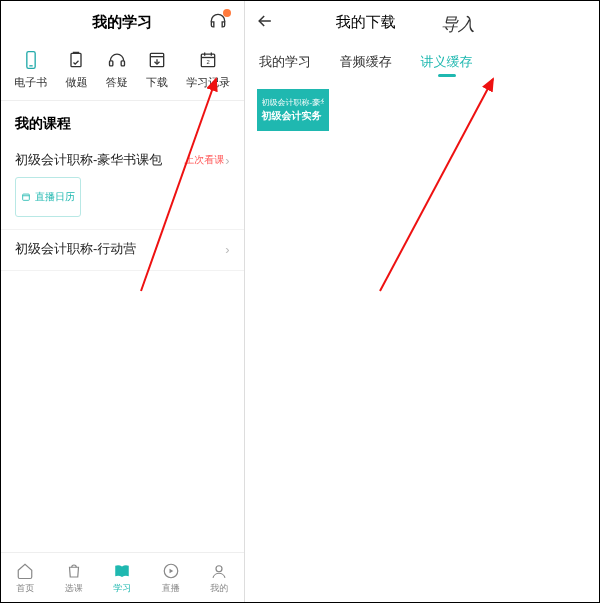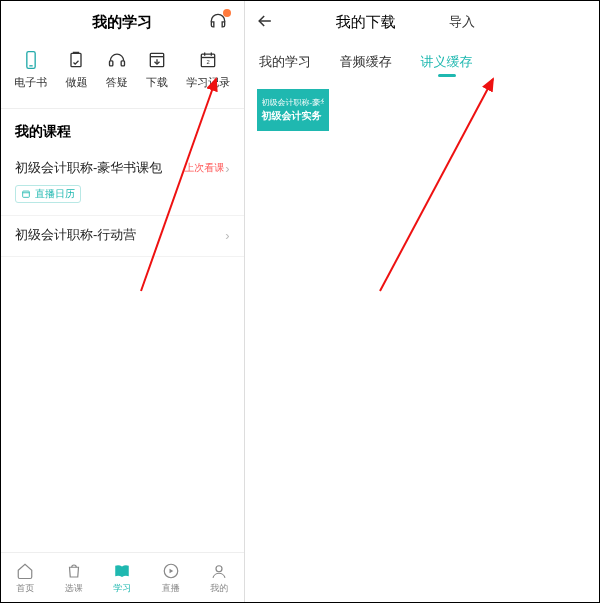--- a/index.html
+++ b/index.html
@@ -49,21 +49,21 @@
     position: absolute;
     top: -2px; right: -3px;
     width: 8px; height: 8px;
     background: #ff7a3d;
     border-radius: 50%;
   }
 
   .nav5 {
     display: flex;
     justify-content: space-around;
-    padding: 6px 4px 18px;
+    padding: 6px 4px 10px;
     border-bottom: 1px solid #eee;
   }
   .nav5 .item {
     display: flex;
     flex-direction: column;
     align-items: center;
     gap: 4px;
     font-size: 11px;
     color: #333;
   }
@@ -100,21 +100,21 @@
   .chev { color: #bbb; font-size: 13px; }
   .calendar-tag {
     margin-top: 8px;
     display: inline-flex;
     align-items: center;
     gap: 4px;
     font-size: 10px;
     color: #1fb8b0;
     border: 1px solid #b8e8e5;
     border-radius: 3px;
-    padding: 1px 5px;
+    padding: 12px 5px;
   }
 
   .bottom-tabs {
     position: absolute;
     left: 0; right: 0; bottom: 0;
     height: 50px;
     border-top: 1px solid #eee;
     display: flex;
     justify-content: space-around;
     align-items: center;
@@ -146,22 +146,23 @@
     font-weight: 500;
   }
   .r-back {
     position: absolute;
     left: 10px; top: 10px;
     color: #333;
   }
   .r-import {
     position: absolute;
     right: 12px; top: 12px;
-    font-size: 13px;
+    font-size: 17px;
     color: #333;
+    font-style: italic;
   }
 
   .r-tabs {
     display: flex;
     justify-content: space-around;
     padding: 6px 0 0;
   }
   .r-tabs .rt {
     font-size: 13px;
     color: #333;

